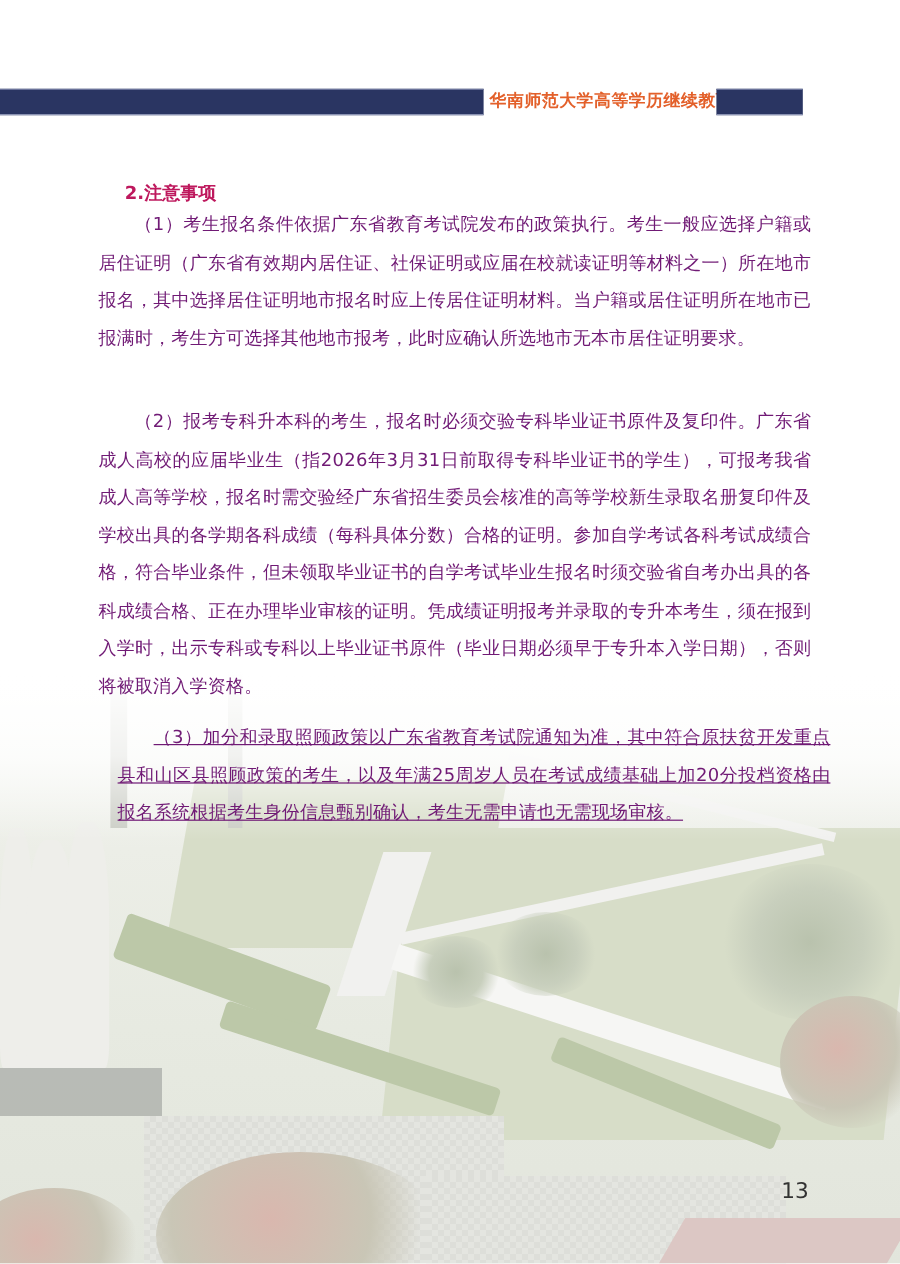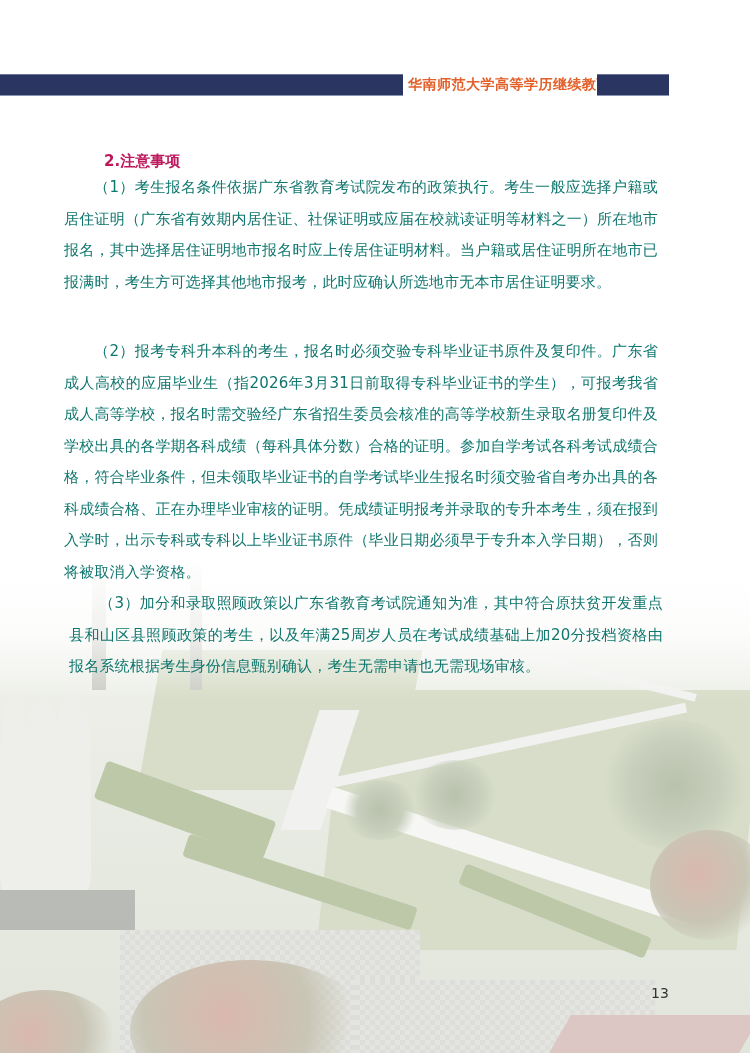--- a/index.html
+++ b/index.html
@@ -48,32 +48,32 @@
     .trunk { position:absolute; background:#c9cbc3; }
     .floor-red { position:absolute; background:#dcc7c4; }
 
     
     .content { position: absolute; left: 0; top: 0; width: 750px; }
     .heading {
       position: absolute; left: 104px; top: 150px;
       font-size: 15px; font-weight: bold; color: #be185d; line-height: 22px;
     }
     .para {
-      position: absolute; left: 64px; width: 594px;
-      font-size: 15px; line-height: 31.5px; color: #0f766e;
+      position: absolute; left: 82px; width: 594px;
+      font-size: 15px; line-height: 31.5px; color: #701a75;
       text-align: justify; text-indent: 2em;
       letter-spacing: 0.2px;
     }
     .p1 { top: 172px; }
     .p2 { top: 336px; }
     .p3 { top: 583px; }
 
     .page-num {
       position: absolute; left: 651px; top: 985px;
-      font-size: 14px; color: #333; line-height: 16px;
+      font-size: 18px; color: #333; line-height: 16px;
     }
   </style>
 </head>
 <body>
 
 <div class="hdr-bar-left"></div>
 <div class="hdr-title">华南师范大学高等学历继续教育</div>
 <div class="hdr-bar-right"></div>
 
 <div class="photo">
@@ -101,16 +101,16 @@
   <div class="bush-red" style="left:130px; top:400px; width:240px; height:140px;"></div>
   <div class="bush-red" style="left:-30px; top:430px; width:150px; height:110px;"></div>
   <div class="floor-red" style="left:560px; top:455px; width:190px; height:38px; transform:skewX(-30deg);"></div>
   <div class="fade"></div>
 </div>
 
 <div class="content">
   <div class="heading">2.注意事项</div>
   <p class="para p1" style="margin:0;">（1）考生报名条件依据广东省教育考试院发布的政策执行。考生一般应选择户籍或居住证明（广东省有效期内居住证、社保证明或应届在校就读证明等材料之一）所在地市报名，其中选择居住证明地市报名时应上传居住证明材料。当户籍或居住证明所在地市已报满时，考生方可选择其他地市报考，此时应确认所选地市无本市居住证明要求。</p>
   <p class="para p2" style="margin:0;">（2）报考专科升本科的考生，报名时必须交验专科毕业证书原件及复印件。广东省成人高校的应届毕业生（指2026年3月31日前取得专科毕业证书的学生），可报考我省成人高等学校，报名时需交验经广东省招生委员会核准的高等学校新生录取名册复印件及学校出具的各学期各科成绩（每科具体分数）合格的证明。参加自学考试各科考试成绩合格，符合毕业条件，但未领取毕业证书的自学考试毕业生报名时须交验省自考办出具的各科成绩合格、正在办理毕业审核的证明。凭成绩证明报考并录取的专升本考生，须在报到入学时，出示专科或专科以上毕业证书原件（毕业日期必须早于专升本入学日期），否则将被取消入学资格。</p>
-  <p class="para p3" style="margin:5px;">（3）加分和录取照顾政策以广东省教育考试院通知为准，其中符合原扶贫开发重点县和山区县照顾政策的考生，以及年满25周岁人员在考试成绩基础上加20分投档资格由报名系统根据考生身份信息甄别确认，考生无需申请也无需现场审核。</p>
+  <p class="para p3" style="margin:16px;text-decoration:underline;">（3）加分和录取照顾政策以广东省教育考试院通知为准，其中符合原扶贫开发重点县和山区县照顾政策的考生，以及年满25周岁人员在考试成绩基础上加20分投档资格由报名系统根据考生身份信息甄别确认，考生无需申请也无需现场审核。</p>
 </div>
 
 <div class="page-num">13</div>
 
 </body></html>

